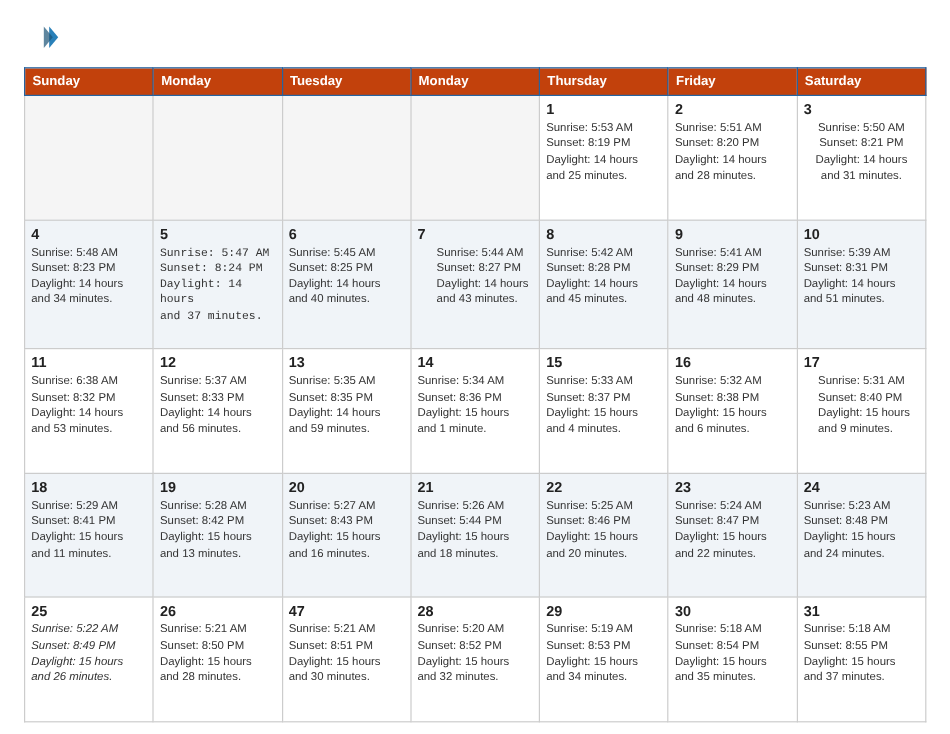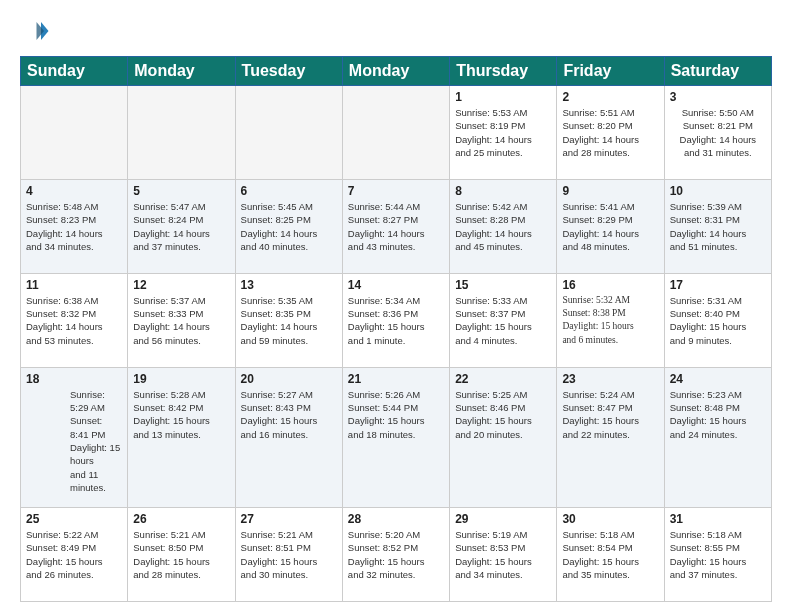--- a/index.html
+++ b/index.html
@@ -54,23 +54,23 @@
       color: #444;
     }
     .calendar {
       flex: 1;
       border: 1px solid #ccc;
       border-collapse: collapse;
       width: 100%;
       table-layout: fixed;
     }
     .calendar th {
-      background: #0f766e;
+      background: #c2410c;
       color: #fff;
-      font-size: 16px;
+      font-size: 11px;
       font-weight: bold;
       text-align: left;
       padding: 5px 6px;
       border: 1px solid #2563a0;
     }
     .calendar td {
       border: 1px solid #ccc;
       vertical-align: top;
       padding: 4px 5px;
       font-size: 10px;
@@ -161,35 +161,35 @@
         <tr class="row-alt">
           <td>
             <span class="day-number">4</span>
             <div class="day-info" style="white-space: pre-line;">Sunrise: 5:48 AM
 Sunset: 8:23 PM
 Daylight: 14 hours
 and 34 minutes.</div>
           </td>
           <td>
             <span class="day-number">5</span>
-            <div class="day-info" style="white-space: pre-line;">Sunrise: 5:47 AM
+            <div class="day-info" style="white-space: pre-line; font-family: Liberation Mono, monospace;">Sunrise: 5:47 AM
 Sunset: 8:24 PM
 Daylight: 14 hours
 and 37 minutes.</div>
           </td>
           <td>
             <span class="day-number">6</span>
             <div class="day-info" style="white-space: pre-line;">Sunrise: 5:45 AM
 Sunset: 8:25 PM
 Daylight: 14 hours
 and 40 minutes.</div>
           </td>
           <td>
             <span class="day-number">7</span>
-            <div class="day-info" style="white-space: pre-line;">Sunrise: 5:44 AM
+            <div class="day-info" style="white-space: pre-line; margin-left: 16px;">Sunrise: 5:44 AM
 Sunset: 8:27 PM
 Daylight: 14 hours
 and 43 minutes.</div>
           </td>
           <td>
             <span class="day-number">8</span>
             <div class="day-info" style="white-space: pre-line;">Sunrise: 5:42 AM
 Sunset: 8:28 PM
 Daylight: 14 hours
 and 45 minutes.</div>
@@ -240,37 +240,37 @@
           </td>
           <td>
             <span class="day-number">15</span>
             <div class="day-info" style="white-space: pre-line;">Sunrise: 5:33 AM
 Sunset: 8:37 PM
 Daylight: 15 hours
 and 4 minutes.</div>
           </td>
           <td>
             <span class="day-number">16</span>
-            <div class="day-info" style="white-space: pre-line; font-family: Liberation Serif, serif;">Sunrise: 5:32 AM
+            <div class="day-info" style="white-space: pre-line;">Sunrise: 5:32 AM
 Sunset: 8:38 PM
 Daylight: 15 hours
 and 6 minutes.</div>
           </td>
           <td>
             <span class="day-number">17</span>
-            <div class="day-info" style="white-space: pre-line;">Sunrise: 5:31 AM
+            <div class="day-info" style="white-space: pre-line; margin-left: 12px;">Sunrise: 5:31 AM
 Sunset: 8:40 PM
 Daylight: 15 hours
 and 9 minutes.</div>
           </td>
         </tr>
         <tr class="row-alt">
           <td>
             <span class="day-number">18</span>
-            <div class="day-info" style="white-space: pre-line; margin-left: 44px;">Sunrise: 5:29 AM
+            <div class="day-info" style="white-space: pre-line;">Sunrise: 5:29 AM
 Sunset: 8:41 PM
 Daylight: 15 hours
 and 11 minutes.</div>
           </td>
           <td>
             <span class="day-number">19</span>
             <div class="day-info" style="white-space: pre-line;">Sunrise: 5:28 AM
 Sunset: 8:42 PM
 Daylight: 15 hours
 and 13 minutes.</div>
@@ -307,34 +307,34 @@
             <span class="day-number">24</span>
             <div class="day-info" style="white-space: pre-line;">Sunrise: 5:23 AM
 Sunset: 8:48 PM
 Daylight: 15 hours
 and 24 minutes.</div>
           </td>
         </tr>
         <tr>
           <td>
             <span class="day-number">25</span>
-            <div class="day-info" style="white-space: pre-line;">Sunrise: 5:22 AM
+            <div class="day-info" style="white-space: pre-line; font-style: italic;">Sunrise: 5:22 AM
 Sunset: 8:49 PM
 Daylight: 15 hours
 and 26 minutes.</div>
           </td>
           <td>
             <span class="day-number">26</span>
             <div class="day-info" style="white-space: pre-line;">Sunrise: 5:21 AM
 Sunset: 8:50 PM
 Daylight: 15 hours
 and 28 minutes.</div>
           </td>
           <td>
-            <span class="day-number">27</span>
+            <span class="day-number">47</span>
             <div class="day-info" style="white-space: pre-line;">Sunrise: 5:21 AM
 Sunset: 8:51 PM
 Daylight: 15 hours
 and 30 minutes.</div>
           </td>
           <td>
             <span class="day-number">28</span>
             <div class="day-info" style="white-space: pre-line;">Sunrise: 5:20 AM
 Sunset: 8:52 PM
 Daylight: 15 hours

